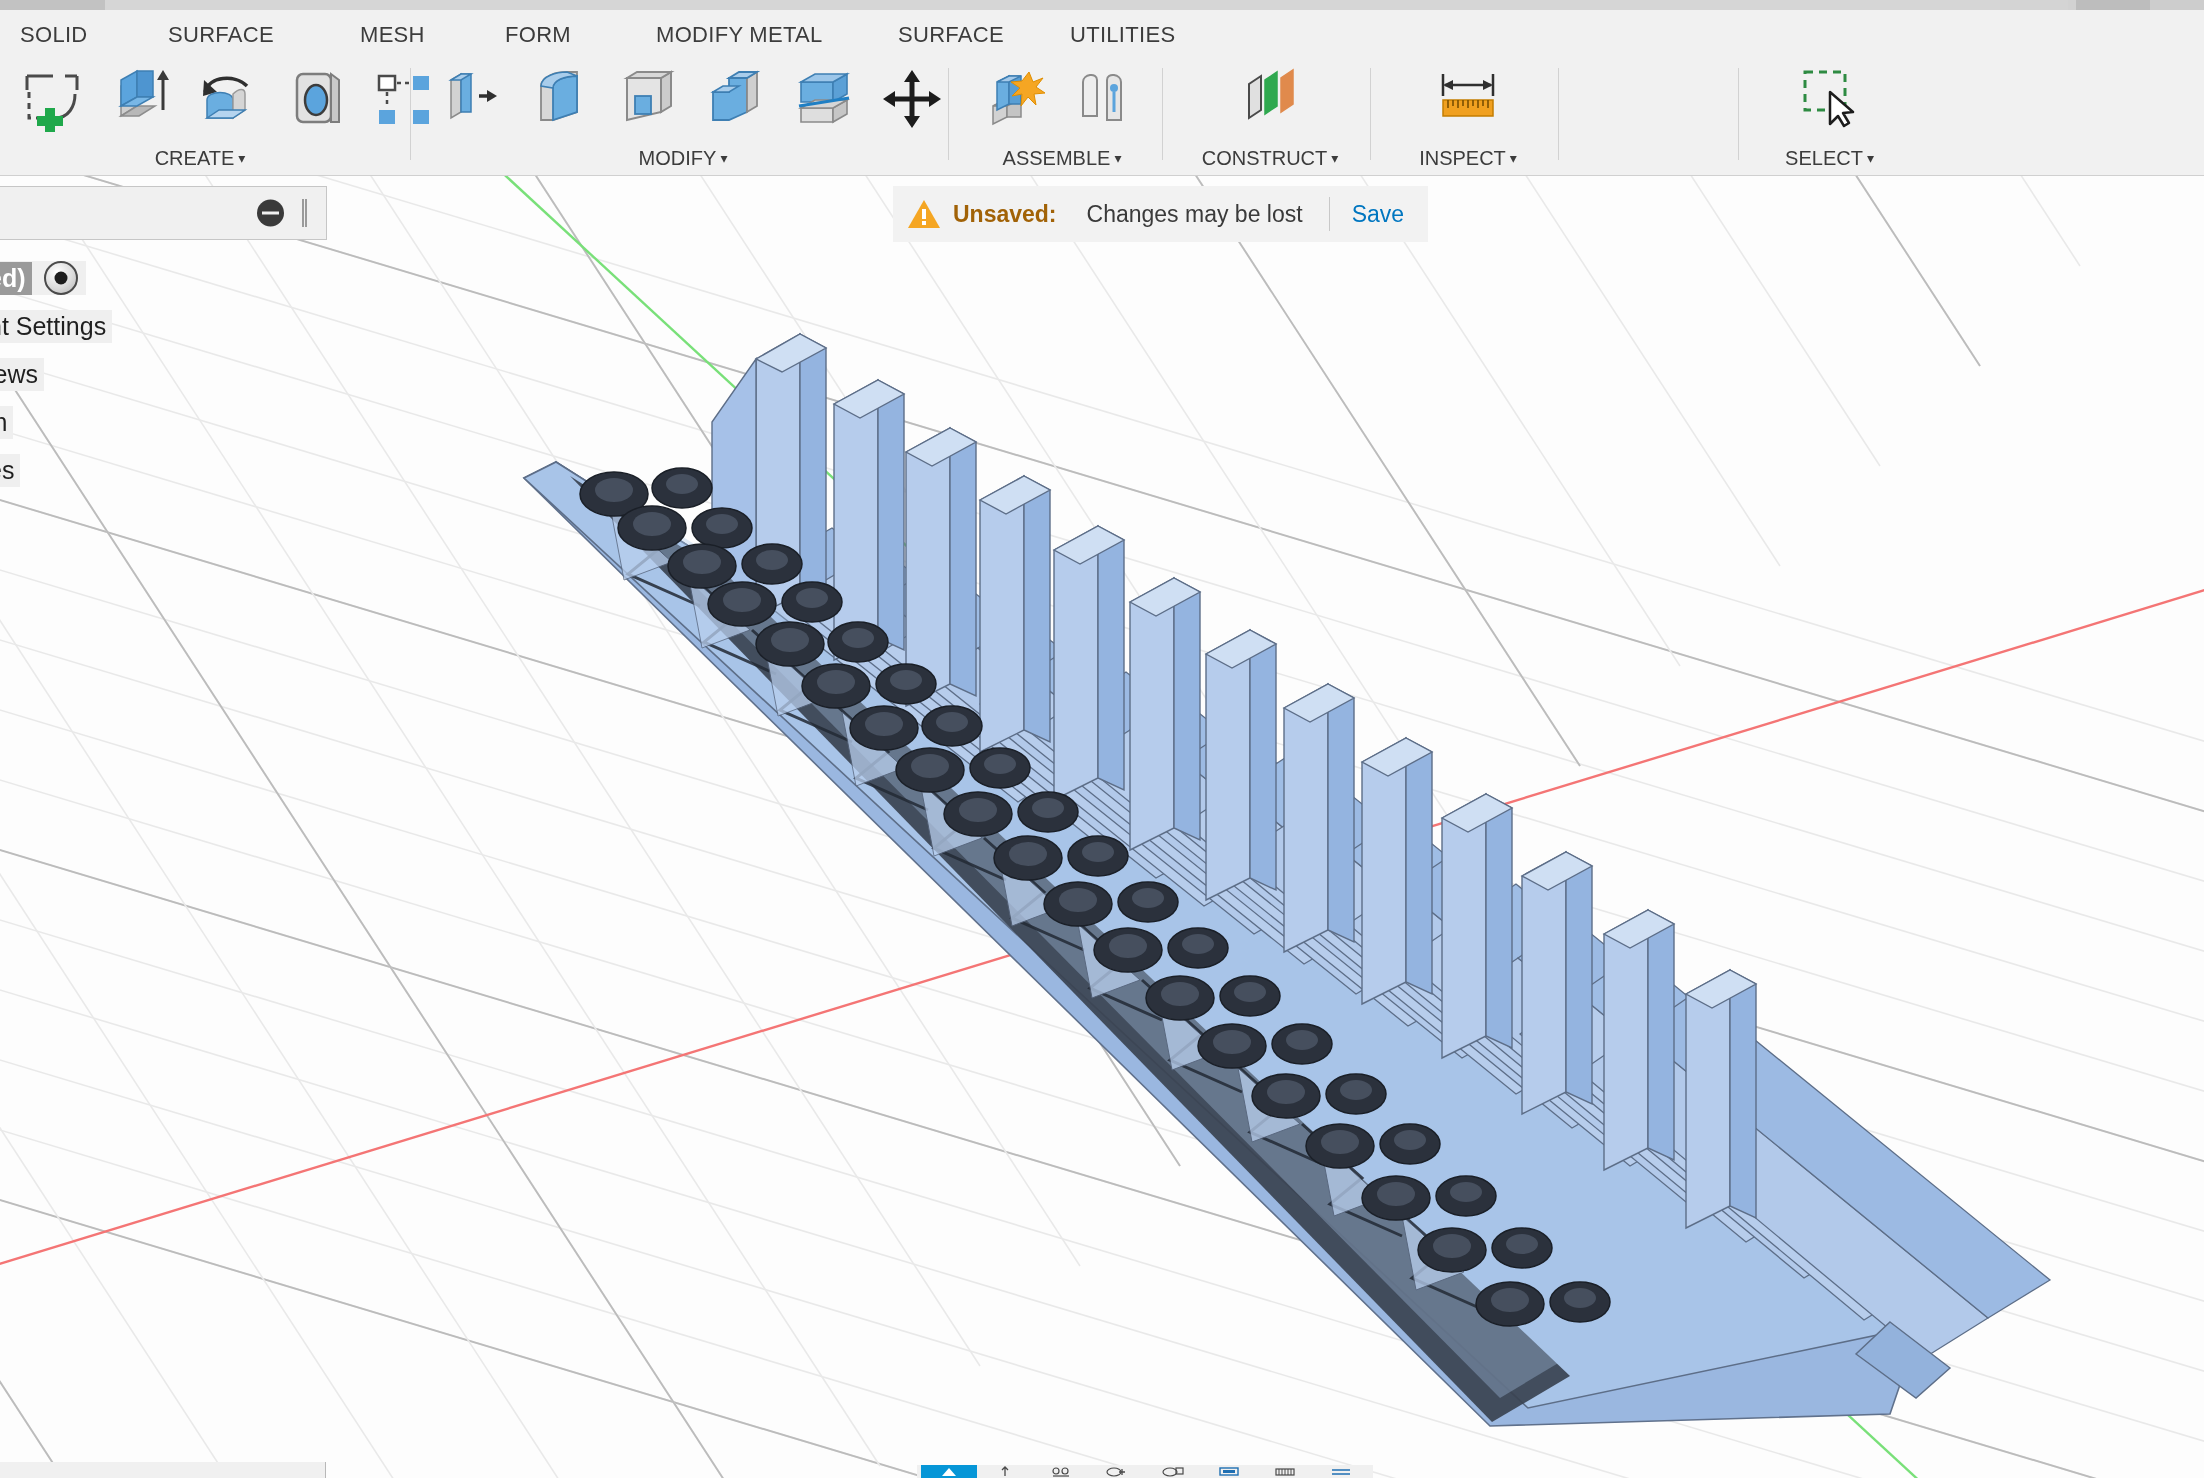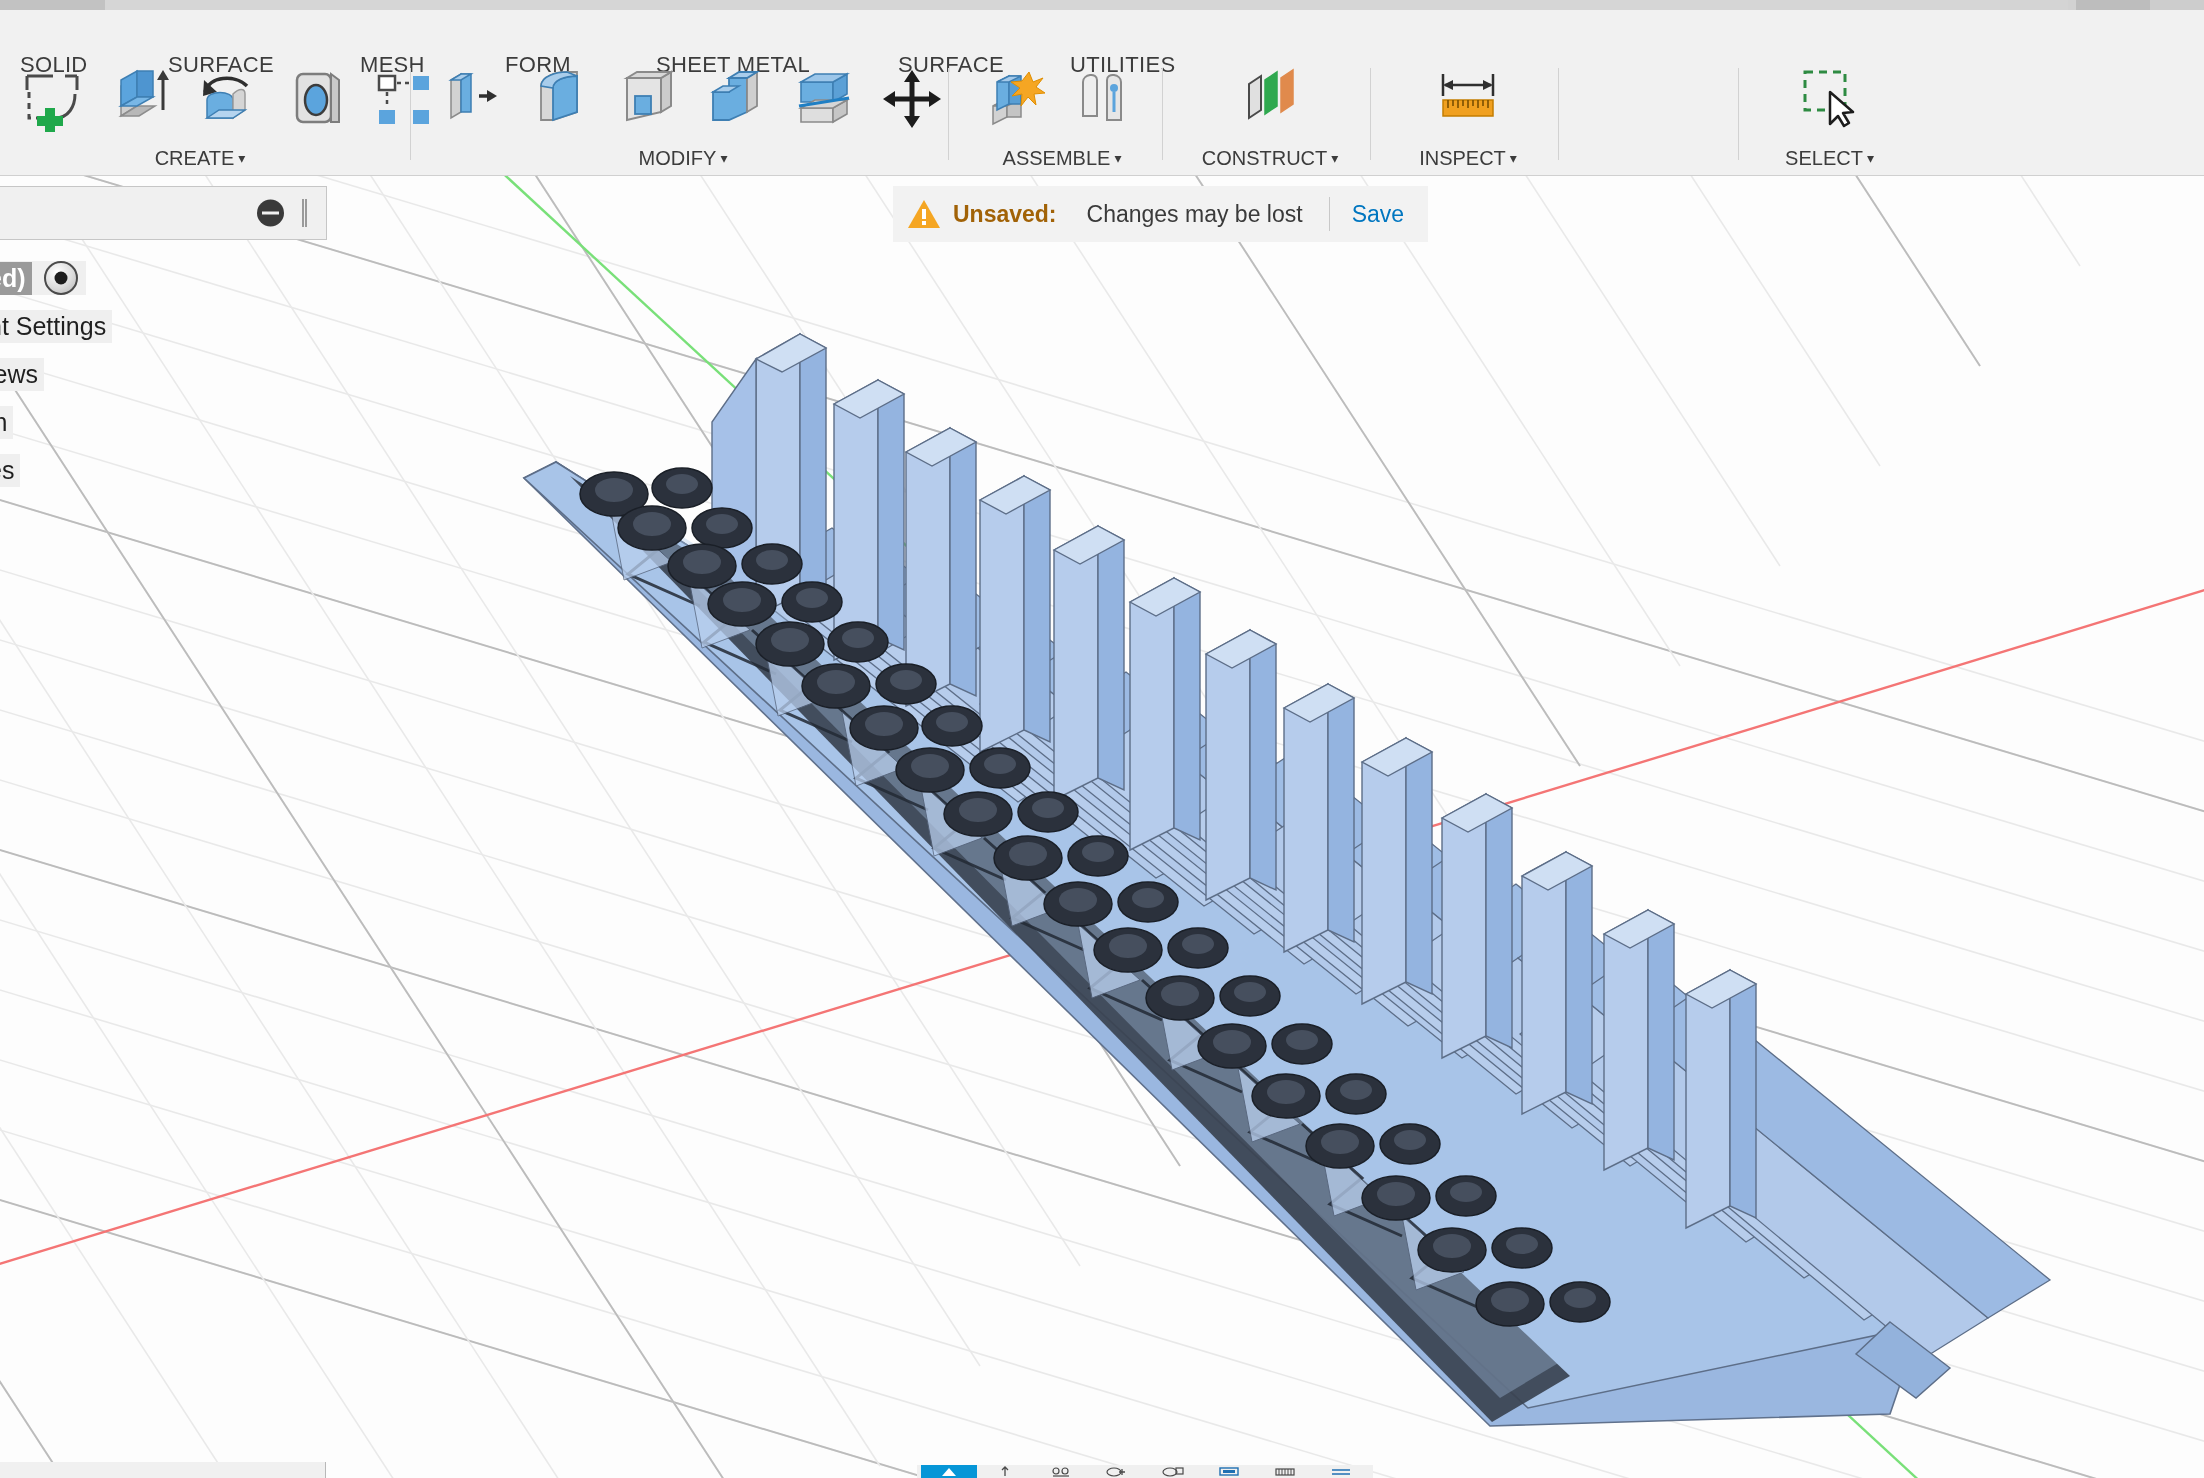--- a/index.html
+++ b/index.html
@@ -18,21 +18,21 @@
   .winstrip .seg-b { position:absolute; left:105px; top:0; width:1895px; height:10px; background:#d6d6d6; }
   .winstrip .seg-c { position:absolute; left:2068px; top:0; width:8px; height:10px; background:#d2d2d2; }
   .winstrip .seg-d { position:absolute; left:2076px; top:0; width:74px; height:10px; background:#bdbdbd; }
   .winstrip .seg-e { position:absolute; left:2150px; top:0; width:54px; height:10px; background:#cdcdcd; }
 
   
   .ribbon { position:absolute; left:0; top:10px; width:2204px; height:166px;
             background:#f1f1f1; border-bottom:1px solid #d0d0d0; }
   .tabrow { position:absolute; left:0; top:0; width:2204px; height:44px; }
   .tab { position:absolute; top:12px; font-size:22px; color:#3c3c3c;
-         letter-spacing:.3px; white-space:nowrap; cursor:default;margin-top:30px; }
+         letter-spacing:.3px; white-space:nowrap; cursor:default; }
 
   .panels { position:absolute; left:0; top:44px; width:1828px; height:122px; }
   .grp { position:absolute; top:0; height:122px; }
   .grp-label { position:absolute; bottom:6px; left:0; width:100%;
                text-align:center; font-size:20px; color:#3c3c3c; white-space:nowrap; }
   .grp-label .caret { font-size:14px; margin-left:4px; vertical-align:2px; }
   .icons { position:absolute; left:0; top:8px; display:flex; align-items:flex-start; }
   .ic { width:88px; height:78px; position:relative; cursor:pointer; }
   .ic svg { position:absolute; left:50%; top:4px; transform:translateX(-50%); }
   .vsep { position:absolute; top:14px; width:1px; height:92px; background:#d2d2d2; }
@@ -101,21 +101,21 @@
     <div class="seg-e"></div>
   </div>
 
   <div class="ribbon">
 
     <div class="tabrow">
       <div class="tab" style="left:20px">SOLID</div>
       <div class="tab" style="left:168px">SURFACE</div>
       <div class="tab" style="left:360px">MESH</div>
       <div class="tab" style="left:505px">FORM</div>
-      <div class="tab" style="left:656px">SHEET METAL</div>
+      <div class="tab" style="left:656px">MODIFY METAL</div>
       <div class="tab" style="left:898px">SURFACE</div>
       <div class="tab" style="left:1070px">UTILITIES</div>
     </div>
 
     <div class="panels">
 
       <div class="grp" style="left:0px; width:400px">
         <div class="icons" style="left:8px">
 
           <div class="ic">

